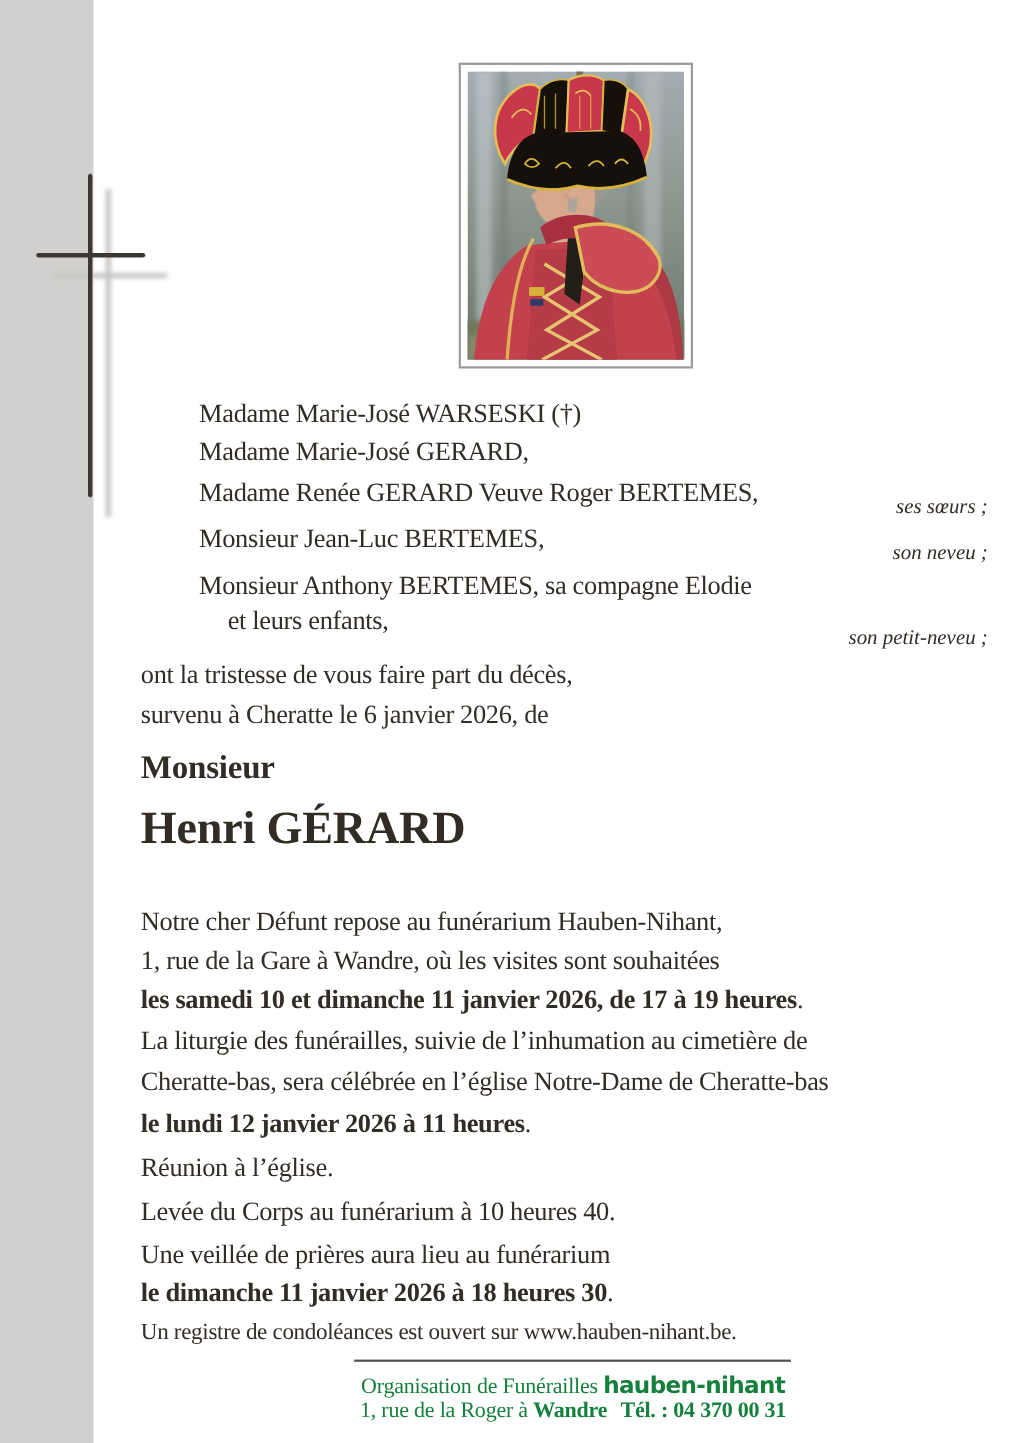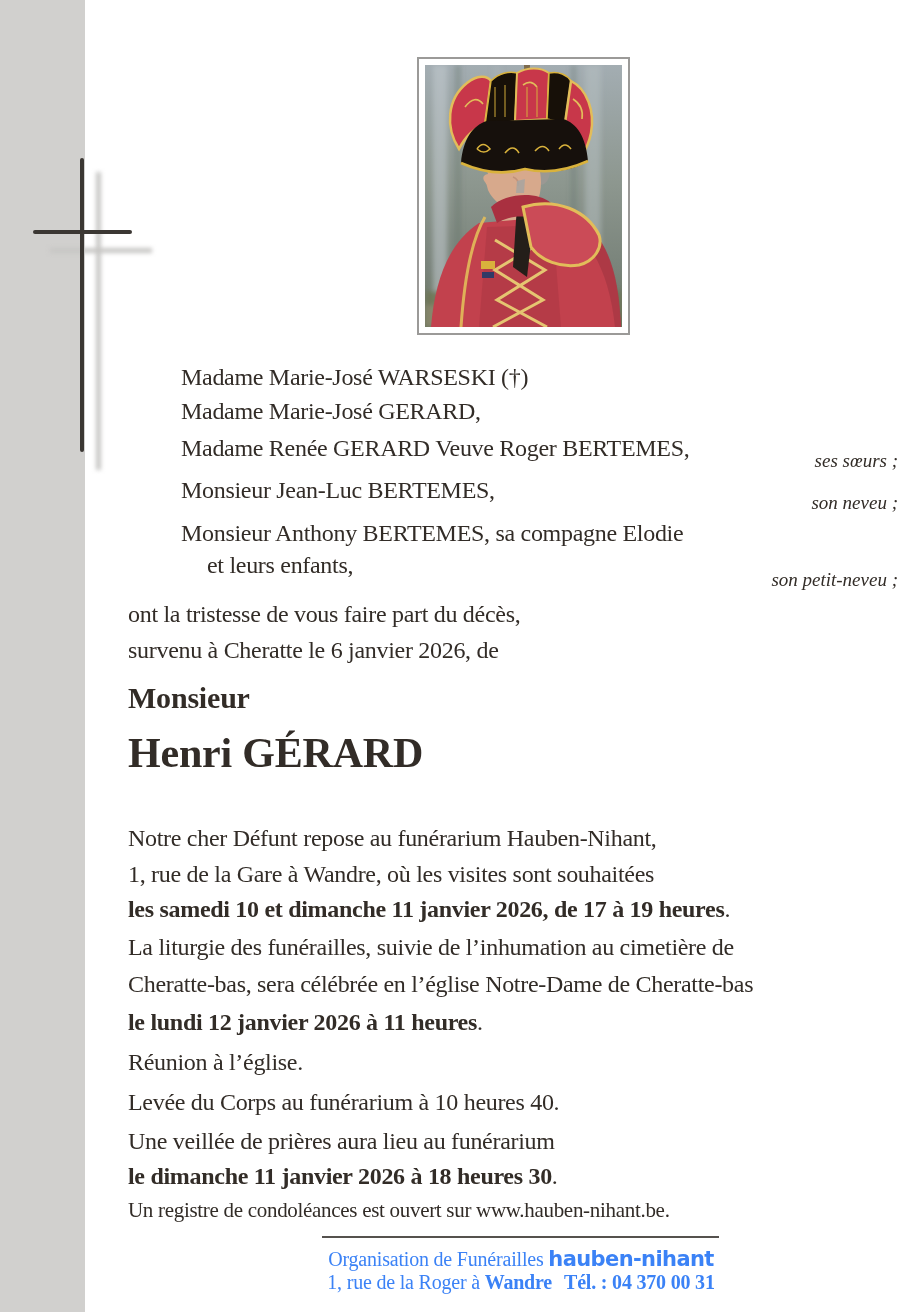--- a/index.html
+++ b/index.html
@@ -38,21 +38,21 @@
     font-style:italic;font-size:19px;line-height:28px;height:28px;white-space:nowrap;
   }
   .bold{font-weight:bold;}
   .title-line{font-size:30px;font-weight:bold;line-height:36px;height:36px;letter-spacing:-0.2px;}
   .deceased-name{font-size:42px;font-weight:bold;line-height:48px;height:48px;letter-spacing:-0.2px;}
   .small{font-size:21px;line-height:28px;height:28px;}
   
   .footer-rule{position:absolute;left:322px;top:1236px;width:397px;height:0;border-top:2px solid #55524e;}
   .footer-line{
     position:absolute;left:124px;width:794px;text-align:center;white-space:nowrap;
-    font-size:20px;line-height:24px;height:24px;color:#3b82f6;letter-spacing:-0.2px;
+    font-size:20px;line-height:24px;height:24px;color:#15803d;letter-spacing:-0.2px;
   }
   .logo{
     font-family:"DejaVu Sans","Liberation Sans",sans-serif;
     font-weight:bold;font-size:21px;letter-spacing:-0.6px;
   }
   .phone{margin-left:12px;font-weight:bold;}
 </style>
 </head>
 <body>
 

